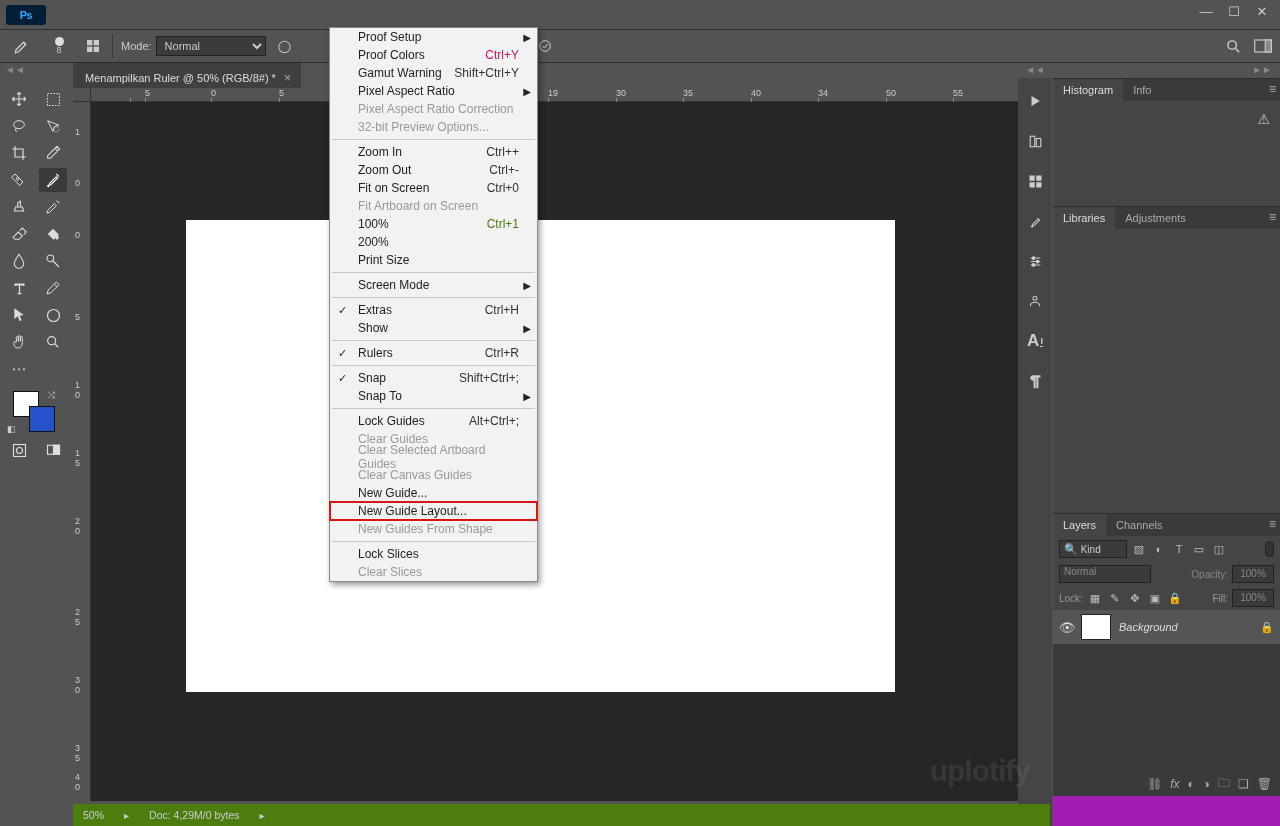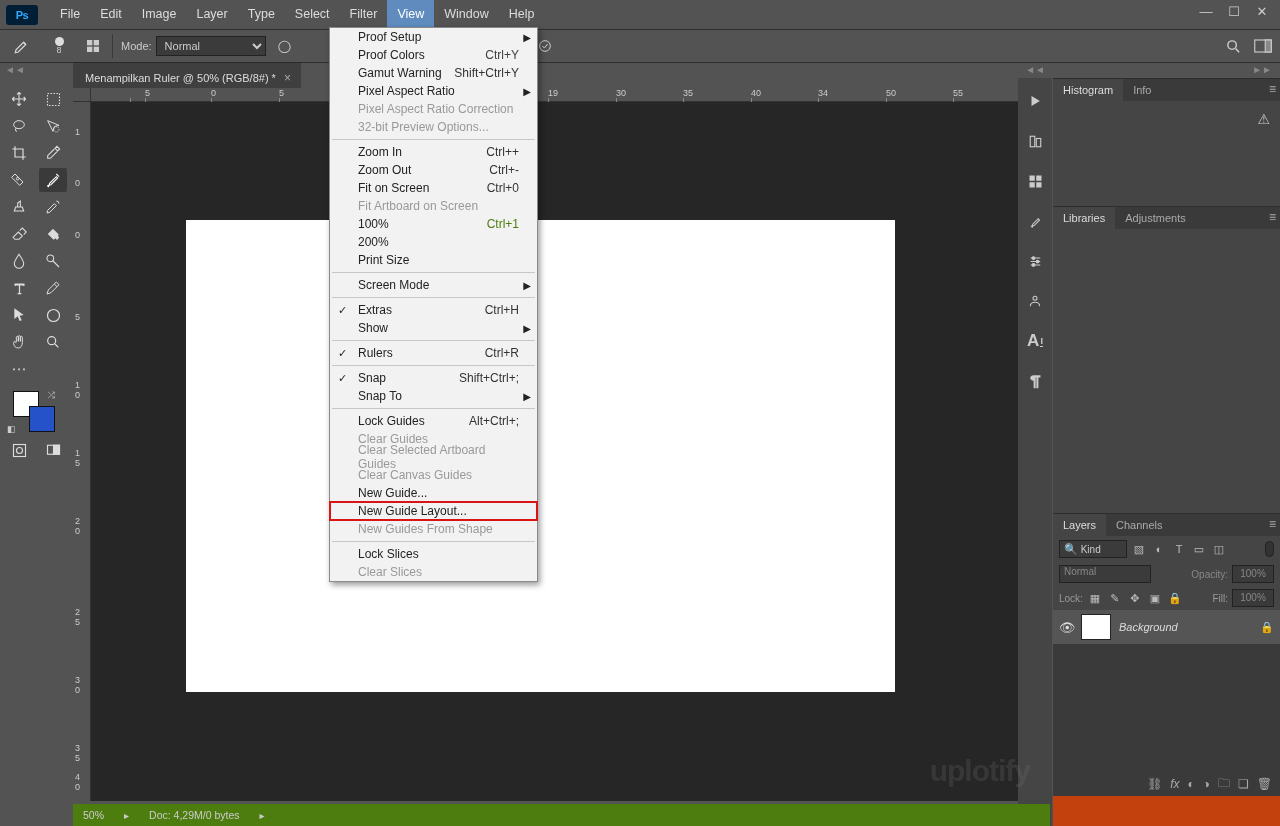--- a/index.html
+++ b/index.html
@@ -1,20 +1,20 @@
 <!DOCTYPE html>
 <html><head>
 <meta charset="utf-8">
 <style>
 * { box-sizing: border-box; margin: 0; padding: 0; font-family: "Segoe UI", Tahoma, sans-serif; user-select: none; }
 body { width: 1280px; height: 826px; background: #535353; overflow: hidden; position: relative; color: #ccc; font-size: 12px; }
 
 
 .menubar { height: 29px; background: #535353; display: flex; align-items: center; padding-left: 6px; position: relative; }
-.ps-logo { width: 32px; height: 20px; background: #001e36; border-radius: 3px; display: flex; align-items: center; justify-content: center; margin-right: 12px; }
+.ps-logo { width: 40px; height: 20px; background: #001e36; border-radius: 3px; display: flex; align-items: center; justify-content: center; margin-right: 12px; }
 .ps-logo span { color: #31a8ff; font-weight: 700; font-size: 11px; letter-spacing: -0.5px; }
 .menu-item { padding: 0 10px; height: 29px; line-height: 29px; font-size: 12.5px; color: #ddd; cursor: default; }
 .menu-item.open { background: #5f8bbf; color: #fff; }
 .win-controls { position: absolute; right: 4px; top: 0; display: flex; }
 .win-btn { width: 28px; height: 22px; display: flex; align-items: center; justify-content: center; font-size: 13px; background:#535353;}
 
 
 .optbar { height: 34px; background: #535353; border-top: 1px solid #2f2f2f; border-bottom: 1px solid #2f2f2f; display: flex; align-items: center; padding: 0 8px; gap:8px; position:relative; }
 .tool-indicator { width: 28px; height: 22px; display:flex;align-items:center;justify-content:center; }
 .brush-dot { width: 30px; height: 30px; display:flex;flex-direction:column;align-items:center;justify-content:center; }
@@ -67,21 +67,21 @@
 .dd-item .check{position:absolute;left:8px;font-size:11px;}
 .dd-item .arrow{position:absolute;right:6px;font-size:10px;}
 .dd-sep{height:1px;background:#c7c7c7;margin:3px 2px;}
 .dd-item.highlight{outline:2px solid #d81414;outline-offset:-1px;}
 
 
 .rstrip{position:absolute;right:228px;top:78px;width:34px;bottom:0;background:#454545;display:flex;flex-direction:column;align-items:center;padding-top:12px;gap:18px;}
 .rstrip .ricon{width:22px;height:22px;color:#ccc;display:flex;align-items:center;justify-content:center;font-size:15px;}
 
 
-.rpanels{position:absolute;right:0;top:78px;width:227px;bottom:0;background:#c2410c;display:flex;flex-direction:column;}
+.rpanels{position:absolute;right:0;top:78px;width:227px;bottom:0;background:#a21caf;display:flex;flex-direction:column;}
 .panel{border-top:1px solid #2d2d2d;}
 .ptabs{display:flex;align-items:center;background:#3a3a3a;height:22px;position:relative;}
 .ptab{padding:0 10px;font-size:11px;color:#aaa;height:22px;line-height:22px;}
 .ptab.active{background:#454545;color:#ddd;}
 .pmenu{position:absolute;right:4px;top:3px;font-size:12px;color:#aaa;}
 .pbody{background:#454545;}
 .hist-body{height:105px;position:relative;}
 .hist-warn{position:absolute;right:10px;top:10px;color:#ccc;font-size:14px;}
 .lib-body{height:284px;}
 .layers-body{height:260px;display:flex;flex-direction:column;}
@@ -108,32 +108,20 @@
 
 .watermark{position:absolute;right:250px;bottom:38px;font-size:30px;font-weight:800;color:rgba(120,120,120,.22);letter-spacing:-1px;}
 </style>
 </head>
 <body>
 
 <div class="menubar">
   <div class="ps-logo">
       <span>Ps</span>
     </div>
-  <div id="menu-items" style="display: flex;">
-      <div class="menu-item">File</div>
-      <div class="menu-item">Edit</div>
-      <div class="menu-item">Image</div>
-      <div class="menu-item">Layer</div>
-      <div class="menu-item">Type</div>
-      <div class="menu-item">Select</div>
-      <div class="menu-item">Filter</div>
-      <div class="menu-item open">View</div>
-      <div class="menu-item">Window</div>
-      <div class="menu-item">Help</div>
-    </div>
   <div class="win-controls">
     <div class="win-btn">—</div>
     <div class="win-btn">☐</div>
     <div class="win-btn">✕</div>
   </div>
 </div>
 
 <div class="optbar">
   <div class="tool-indicator">
     <svg width="18" height="18" viewBox="0 0 24 24" fill="none" stroke="#ddd" stroke-width="1.5">
@@ -372,21 +360,21 @@
   <div class="canvas"></div>
 </div>
 
 <div class="dropdown" id="view-menu">
     <div class="dd-item">
       <span>Proof Setup</span>
       <span class="arrow">▶</span>
     </div>
     <div class="dd-item">
       <span>Proof Colors</span>
-      <span style="color: #404040;">Ctrl+Y</span>
+      <span style="color: #be185d;">Ctrl+Y</span>
     </div>
     <div class="dd-item">
       <span>Gamut Warning</span>
       <span style="color: rgb(51, 51, 51);">Shift+Ctrl+Y</span>
     </div>
     <div class="dd-item">
       <span>Pixel Aspect Ratio</span>
       <span class="arrow">▶</span>
     </div>
     <div class="dd-item disabled">

